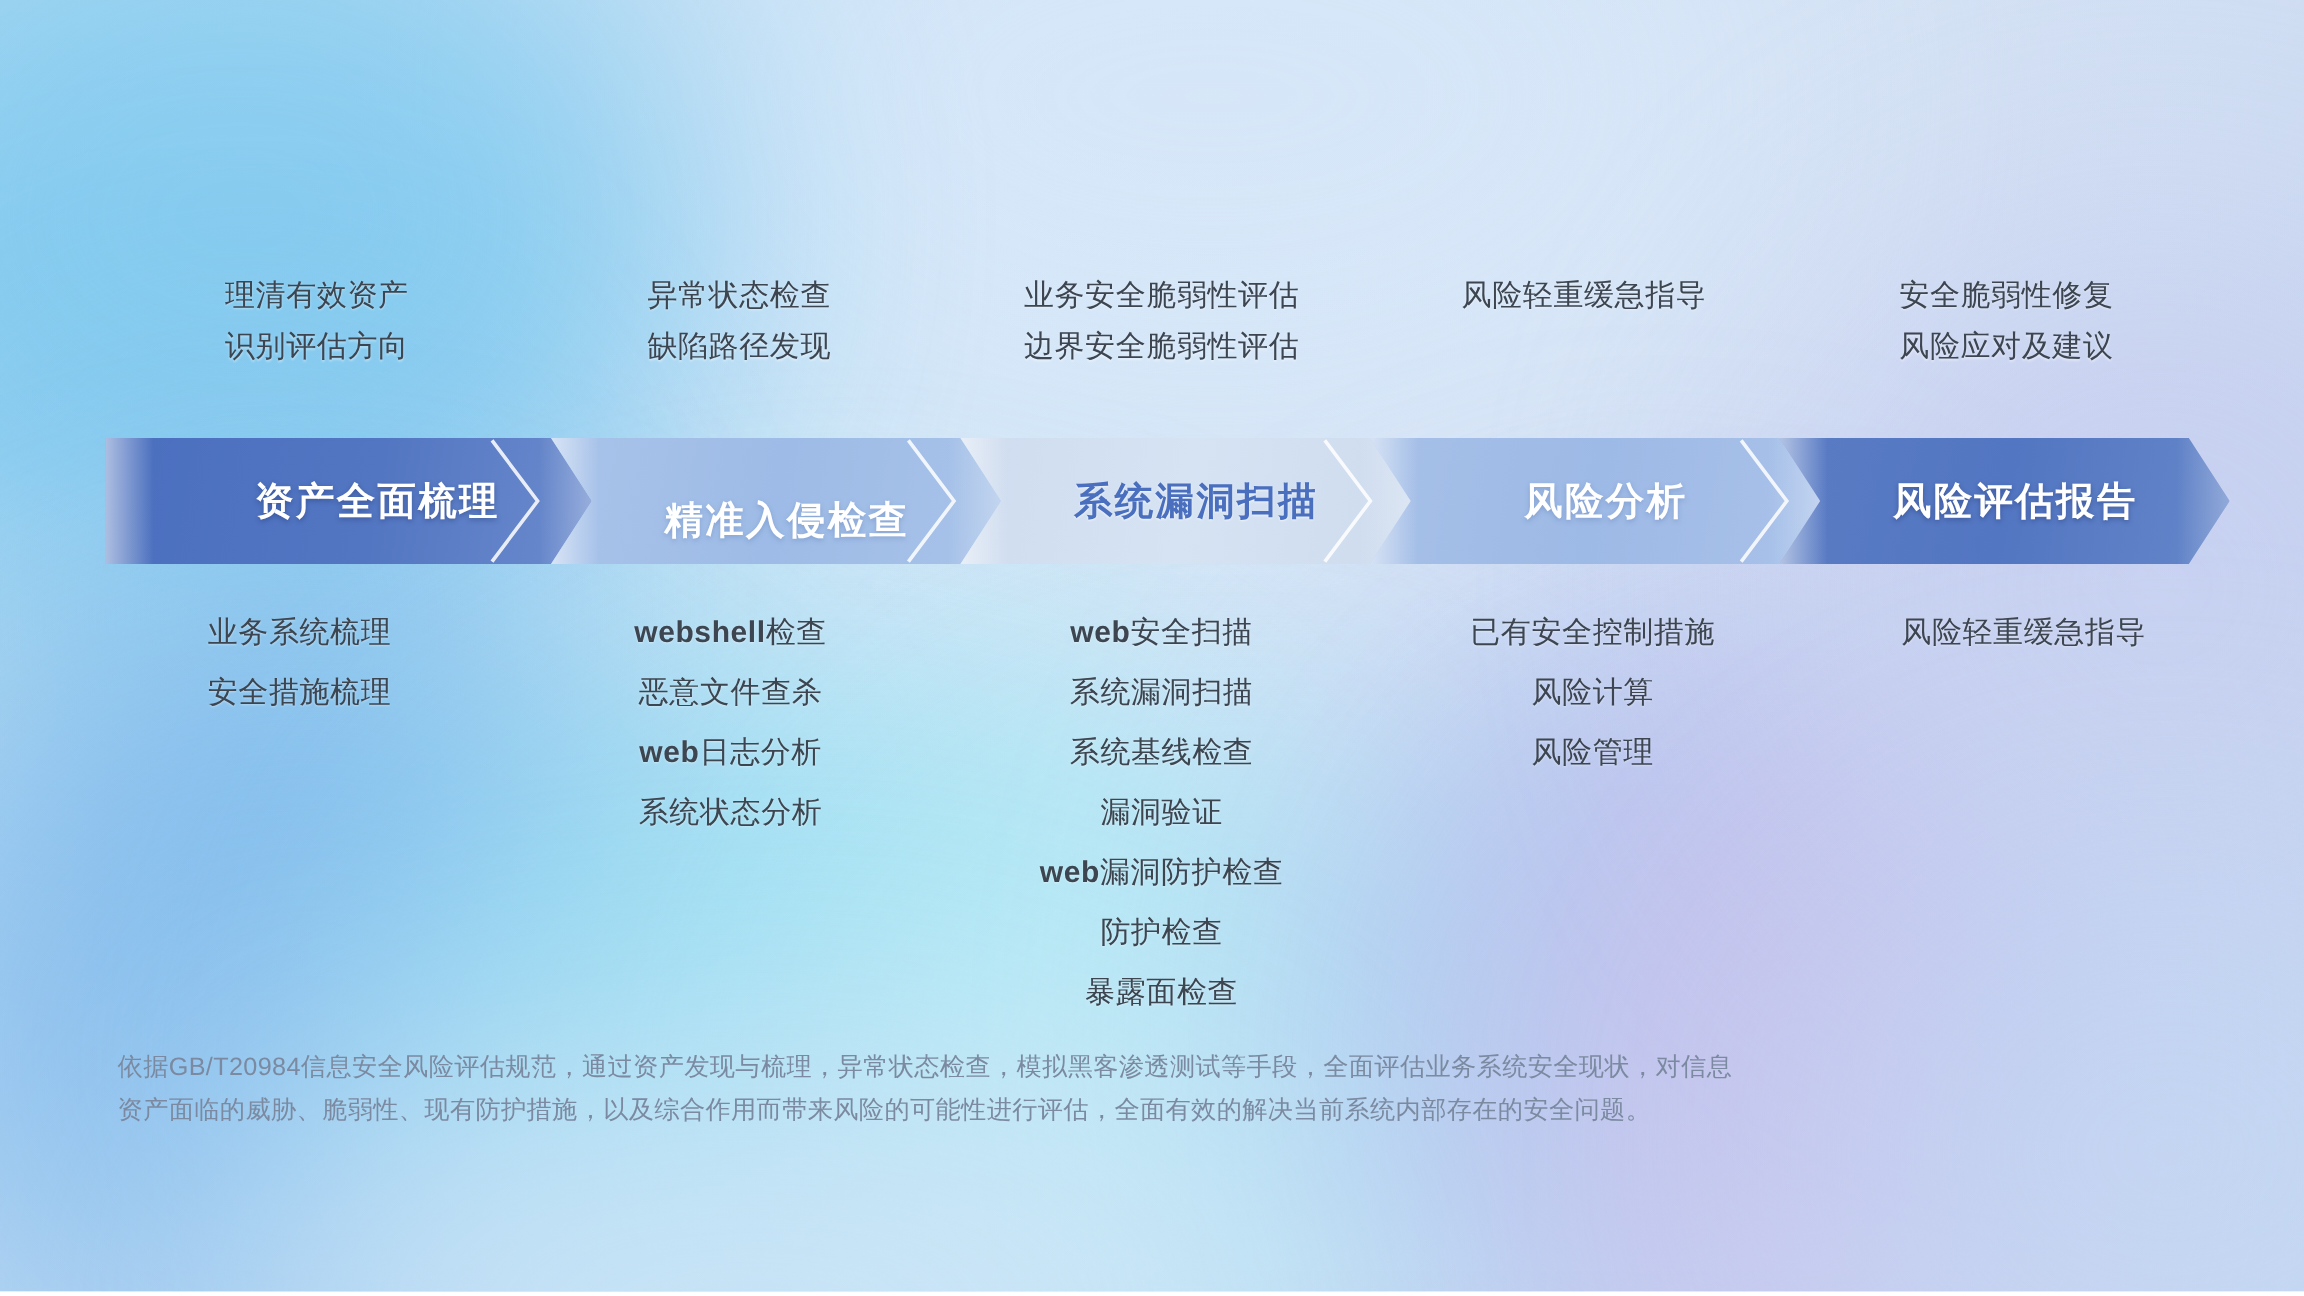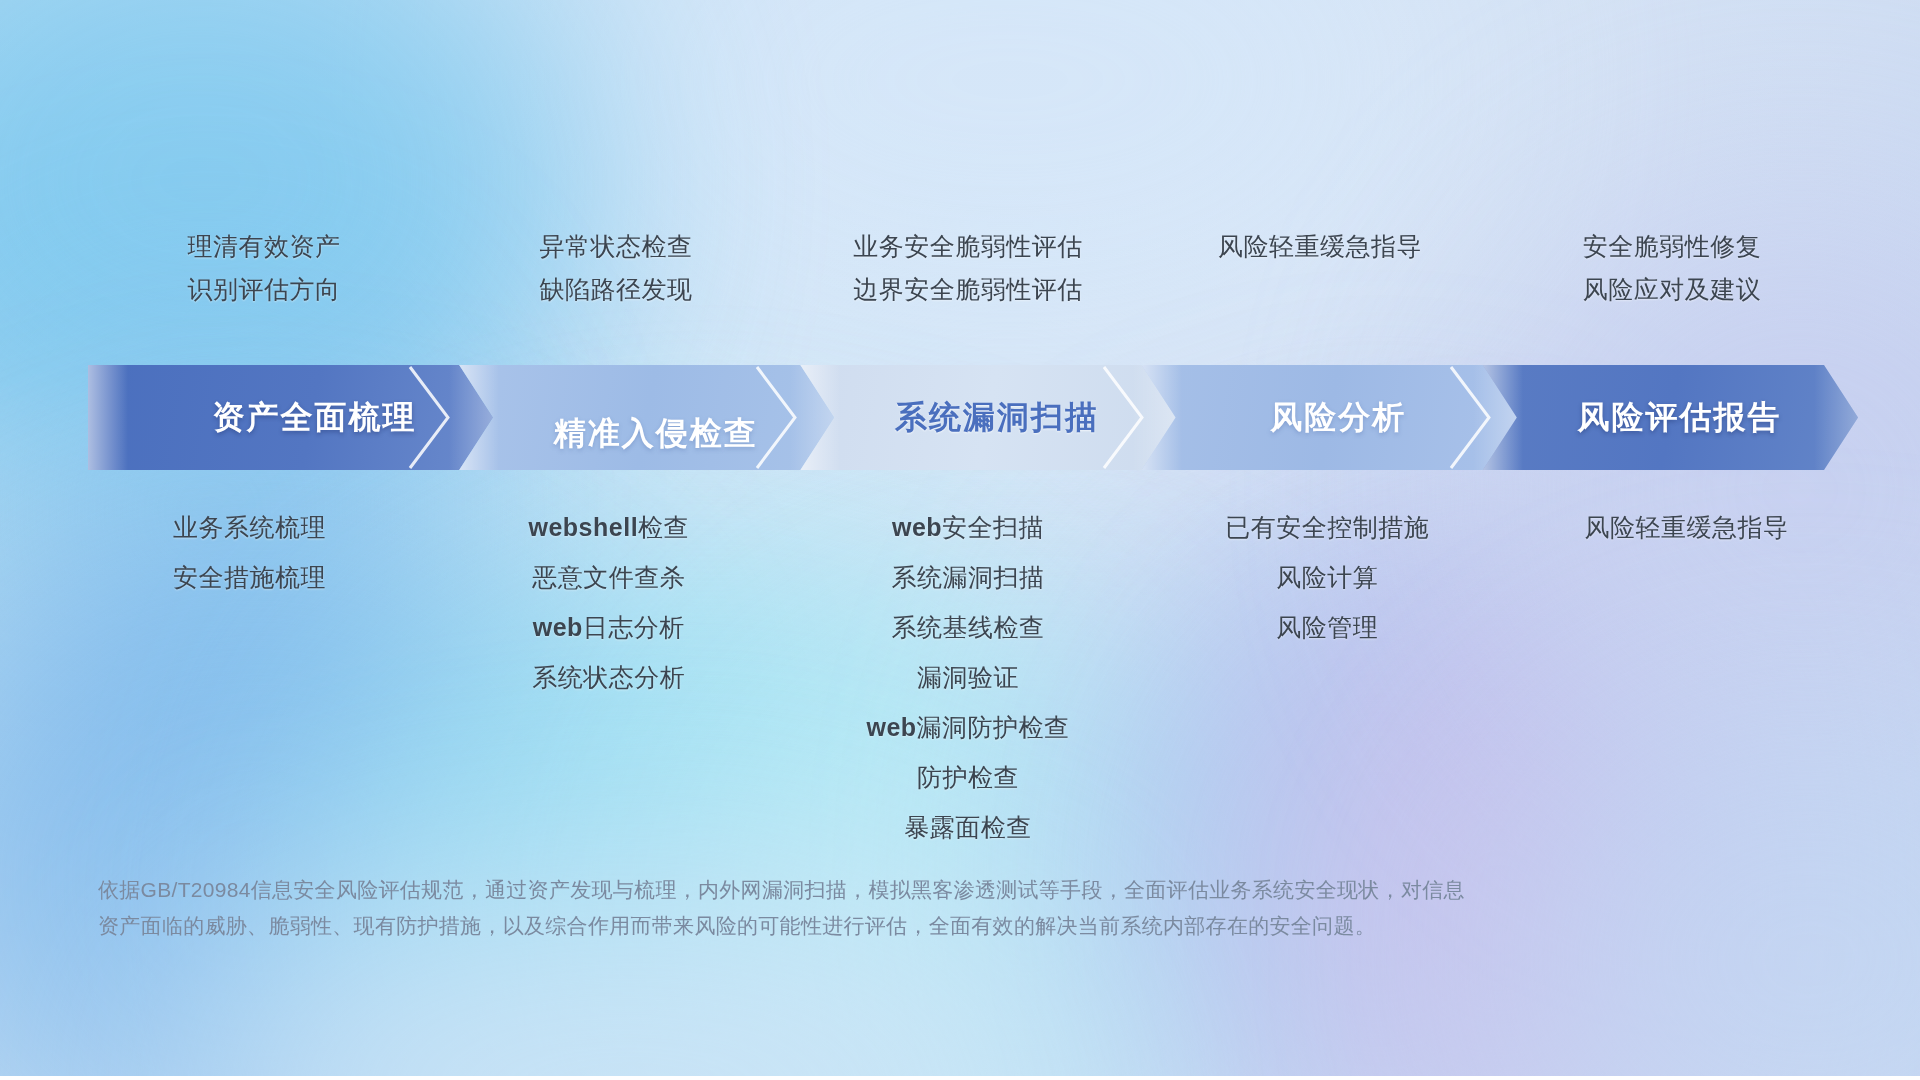--- a/index.html
+++ b/index.html
@@ -302,18 +302,18 @@
         <div class="bot-item"><b></b><span>风险管理</span></div>
       </div>
 
       <div class="col">
         <div class="bot-item"><b></b><span>风险轻重缓急指导</span></div>
       </div>
 
     </div>
 
     <div id="footer">
-      <p>依据GB/T20984信息安全风险评估规范，通过资产发现与梳理，内外网漏洞扫描，模拟黑客渗透测试等手段，全面评估业务系统安全现状，对信息</p>
+      <p>依据GB/T20984信息安全风险评估规范，通过资产发现与梳理，异常状态检查，模拟黑客渗透测试等手段，全面评估业务系统安全现状，对信息</p>
       <p>资产面临的威胁、脆弱性、现有防护措施，以及综合作用而带来风险的可能性进行评估，全面有效的解决当前系统内部存在的安全问题。</p>
     </div>
 
   </div>
 </div>
 
 </body></html>

